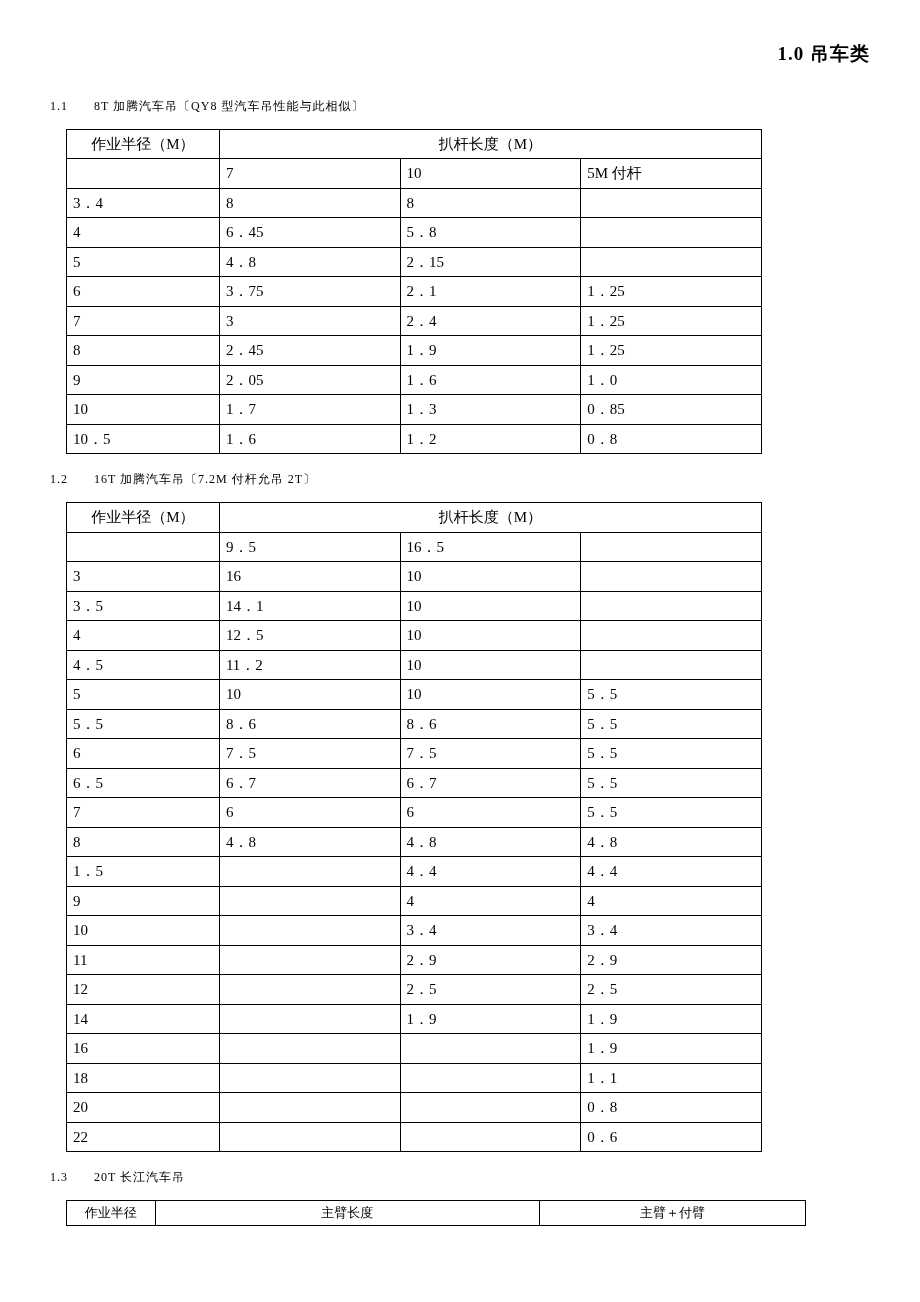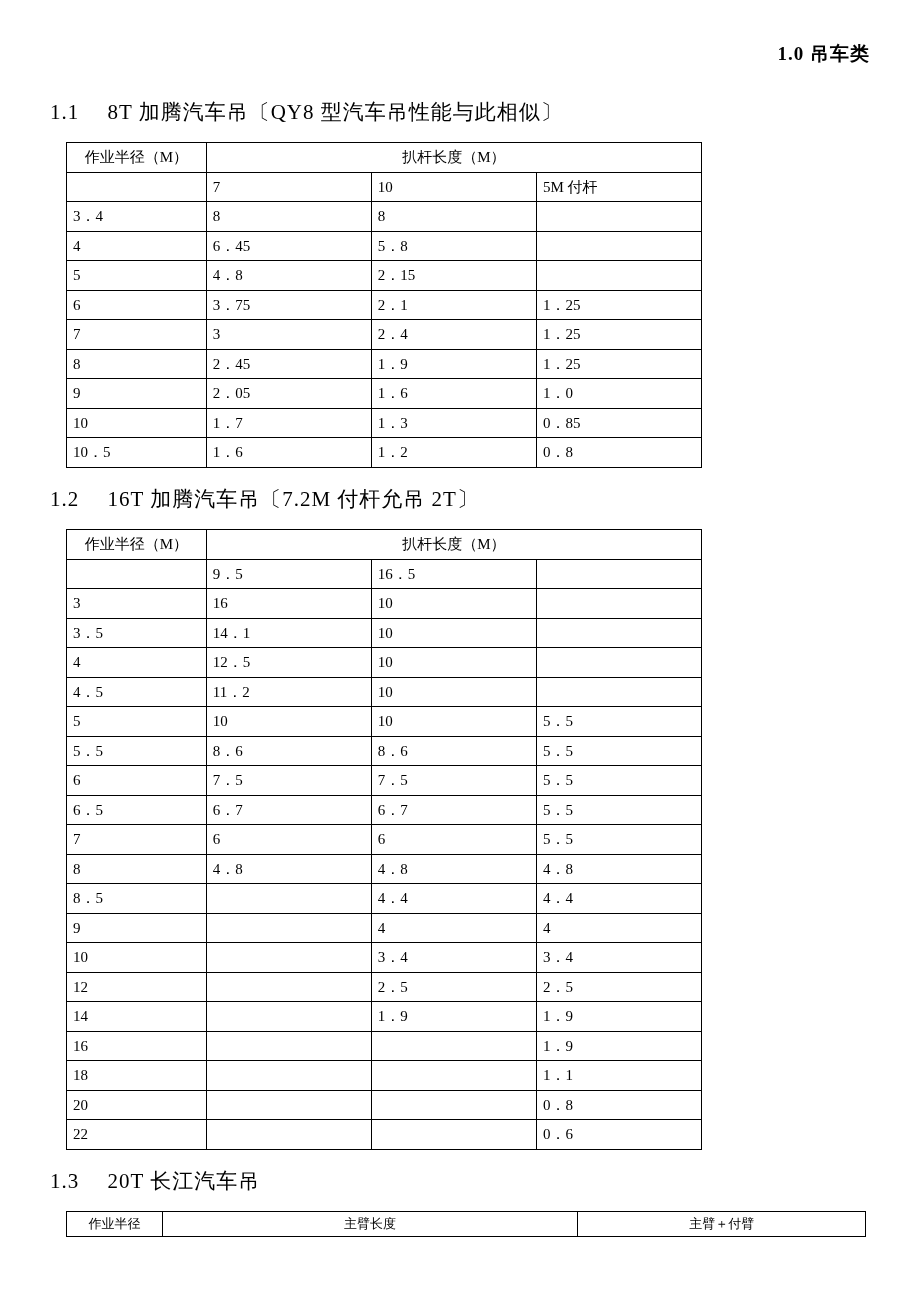--- a/index.html
+++ b/index.html
@@ -13,34 +13,34 @@
       line-height: 1.5;
     }
     .h1 {
       font-size: 19px;
       font-weight: bold;
       margin-bottom: 28px;
       letter-spacing: 1px;
       text-align: right;
     }
     .h2 {
-      font-size: 21px;
+      font-size: 12px;
       margin-bottom: 14px;
       margin-top: 10px;
       letter-spacing: 1px;
     }
     .h2 .num { display: inline-block; margin-right: 22px; }
     table {
       border-collapse: collapse;
       margin-left: 16px;
       margin-bottom: 16px;
-      width: 636px;
+      width: 696px;
       table-layout: fixed;
     }
-    table.t3 { width: 800px; }
+    table.t3 { width: 740px; }
     td, th {
       border: 1px solid #000;
       padding: 3px 6px;
       text-align: left;
       font-weight: normal;
       font-size: 15px;
       vertical-align: middle;
       height: 24px;
     }
     .center { text-align: center; }
@@ -212,36 +212,42 @@
         <td>6</td>
         <td>5．5</td>
       </tr>
       <tr>
         <td>8</td>
         <td>4．8</td>
         <td>4．8</td>
         <td>4．8</td>
       </tr>
       <tr>
-        <td>8．5</td>
+        <td>1．5</td>
         <td></td>
         <td>4．4</td>
         <td>4．4</td>
       </tr>
       <tr>
         <td>9</td>
         <td></td>
         <td>4</td>
         <td>4</td>
       </tr>
       <tr>
         <td>10</td>
         <td></td>
         <td>3．4</td>
         <td>3．4</td>
+      </tr>
+      <tr>
+        <td>11</td>
+        <td></td>
+        <td>2．9</td>
+        <td>2．9</td>
       </tr>
       <tr>
         <td>12</td>
         <td></td>
         <td>2．5</td>
         <td>2．5</td>
       </tr>
       <tr>
         <td>14</td>
         <td></td>

